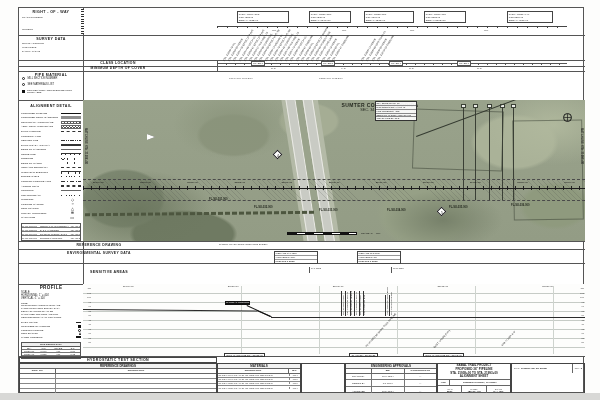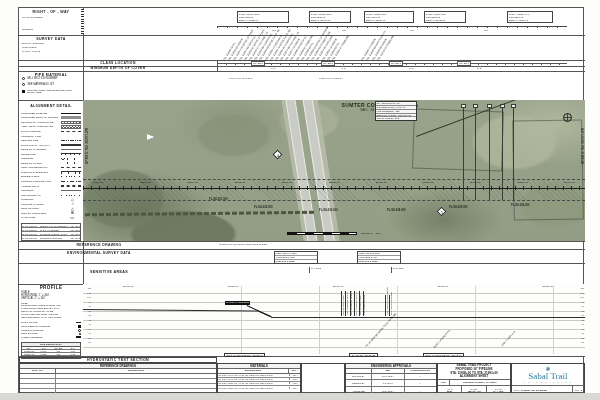--- a/index.html
+++ b/index.html
@@ -899,25 +899,20 @@
           <span class="bv">420 OF 446</span>
         </div>
       <div class="bc">
           <span class="bl">SCALE</span>
           <span class="bv">1" = 400'</span>
         </div>
     </div>
   </div>
 
   <div id="logoblock">
-    <div class="logo-main">
-      <div class="logo-icon">❃</div>
-      <div class="logo-name">Sabal Trail</div>
-      <div class="logo-sub">T R A N S M I S S I O N</div>
-    </div>
     <div class="logo-bot">
       <div class="bc" style="flex:1">
           <span class="bl">DWG.</span>
           <span class="bv">SABTRL-MP-SU-21938</span>
         </div>
       <div class="bc">
           <span class="bl">REV.</span>
           <span class="bv">0</span>
         </div>
     </div>

